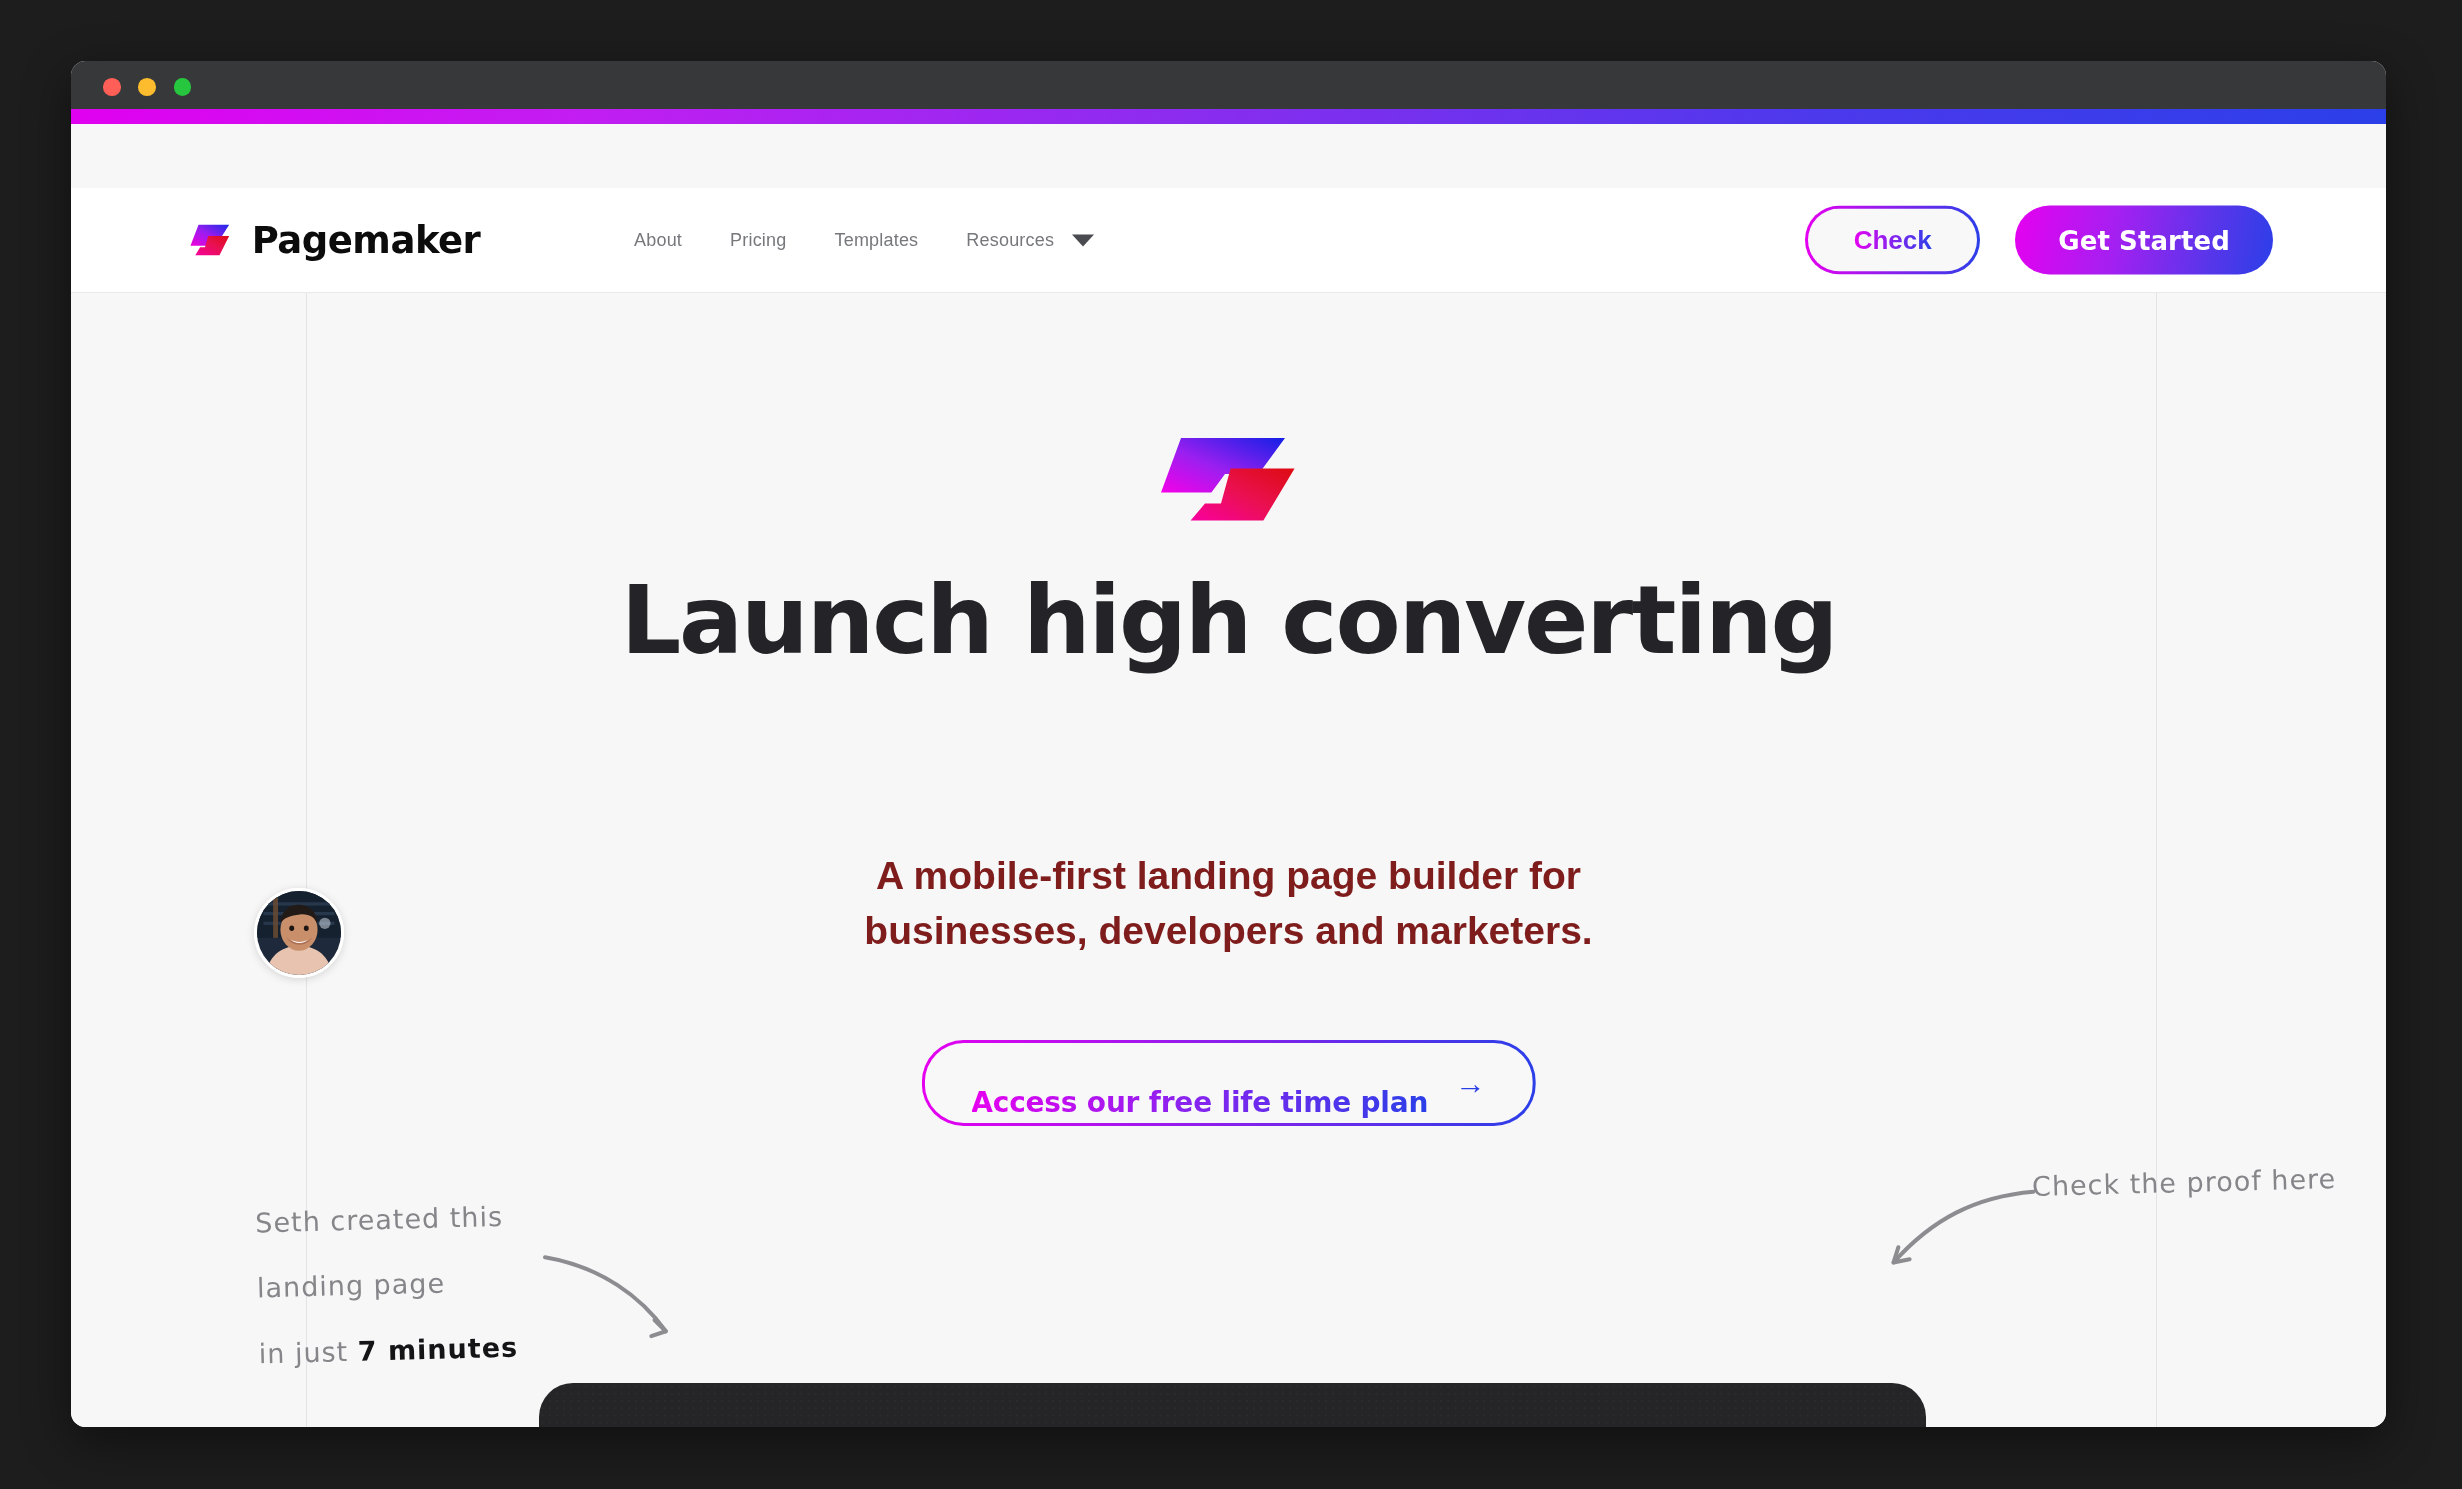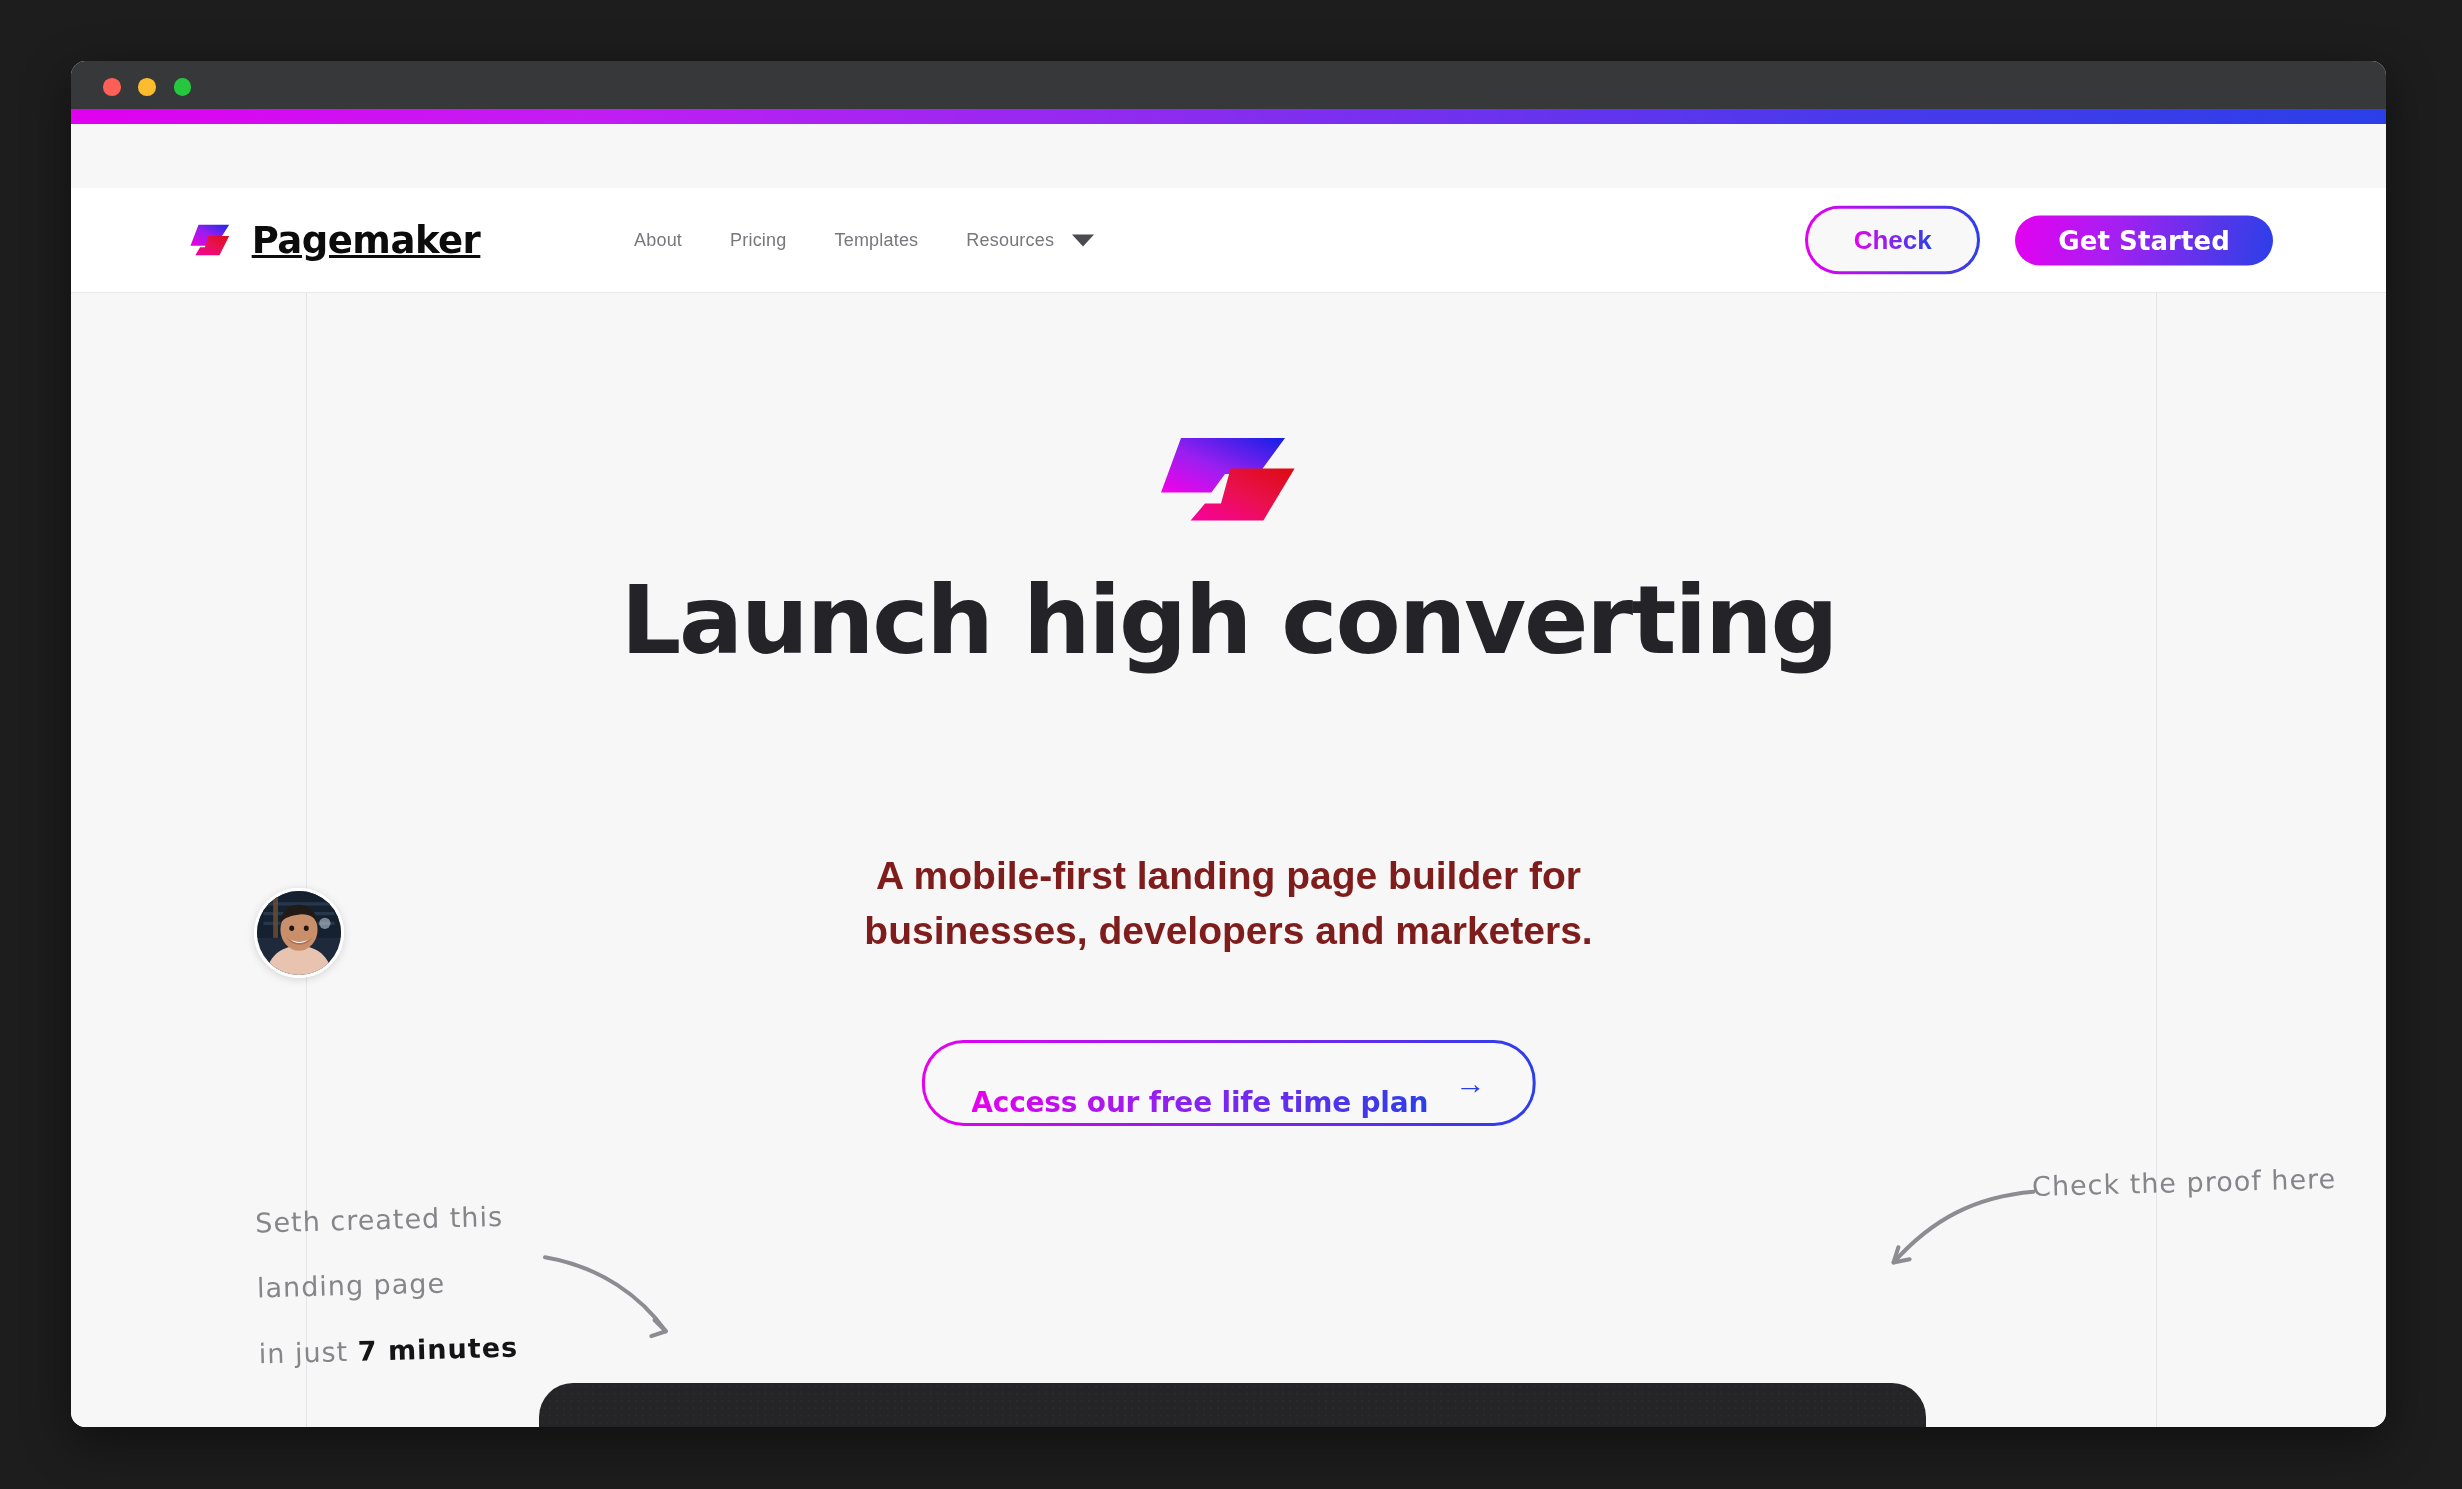--- a/index.html
+++ b/index.html
@@ -45,21 +45,20 @@
     background:#ffffff;
     border-bottom:0.8px solid #e9e9ec;
     display:flex;align-items:center;
   }
   .brand{position:absolute;left:113px;top:50%;transform:translateY(-50%);
          display:flex;align-items:center;gap:17.7px;}
   .logo-mark{width:50px;height:50px;position:relative;flex:0 0 auto;}
   .brand-name{
     font-size:37px;font-weight:700;color:#0c0c0d;letter-spacing:-0.5px;
     font-family:"DejaVu Sans","Liberation Sans",sans-serif;
-    text-decoration:underline;
   }
   .nav{position:absolute;left:563px;top:50%;transform:translateY(-50%);
        display:flex;align-items:center;gap:48px;}
   .nav-item{font-size:18px;color:#77787c;letter-spacing:0.2px;cursor:pointer;
             display:flex;align-items:center;gap:17.7px;}
   .caret{width:0;height:0;border-left:11.3px solid transparent;border-right:11.3px solid transparent;
          border-top:12px solid #4a4b50;display:inline-block;}
 
   .header-actions{position:absolute;right:113px;top:50%;transform:translateY(-50%);
                   display:flex;align-items:center;gap:35px;}
@@ -71,21 +70,21 @@
     border:3.2px solid transparent;
     display:flex;align-items:center;justify-content:center;
     font-size:26px;font-weight:700;cursor:pointer;
   }
   .grad-text{
     background:linear-gradient(90deg,#e600f0 0%,#8d22ef 45%,#2b3fe8 100%);
     -webkit-background-clip:text;background-clip:text;color:transparent;
     -webkit-text-fill-color:transparent;
   }
   .btn-getstarted{
-    height:50px;padding:0 43px;border-radius:35px;border:none;
+    height:69px;padding:0 43px;border-radius:35px;border:none;
     background:linear-gradient(100deg,#e600f0 0%,#a61ff1 38%,#5b35ea 74%,#2b3fe8 100%);
     color:#fff;font-size:26px;font-weight:700;letter-spacing:0.1px;
     display:flex;align-items:center;justify-content:center;cursor:pointer;
     font-family:"DejaVu Sans","Liberation Sans",sans-serif;
   }
 
   
   .hero{position:absolute;left:0;top:232px;right:0;bottom:0;background:#f7f7f8;overflow:hidden;padding-left:41px;}
   .gridline{position:absolute;top:0;bottom:0;width:0.8px;background:#e4e4e7;}
   .gl-left{left:235px;}

